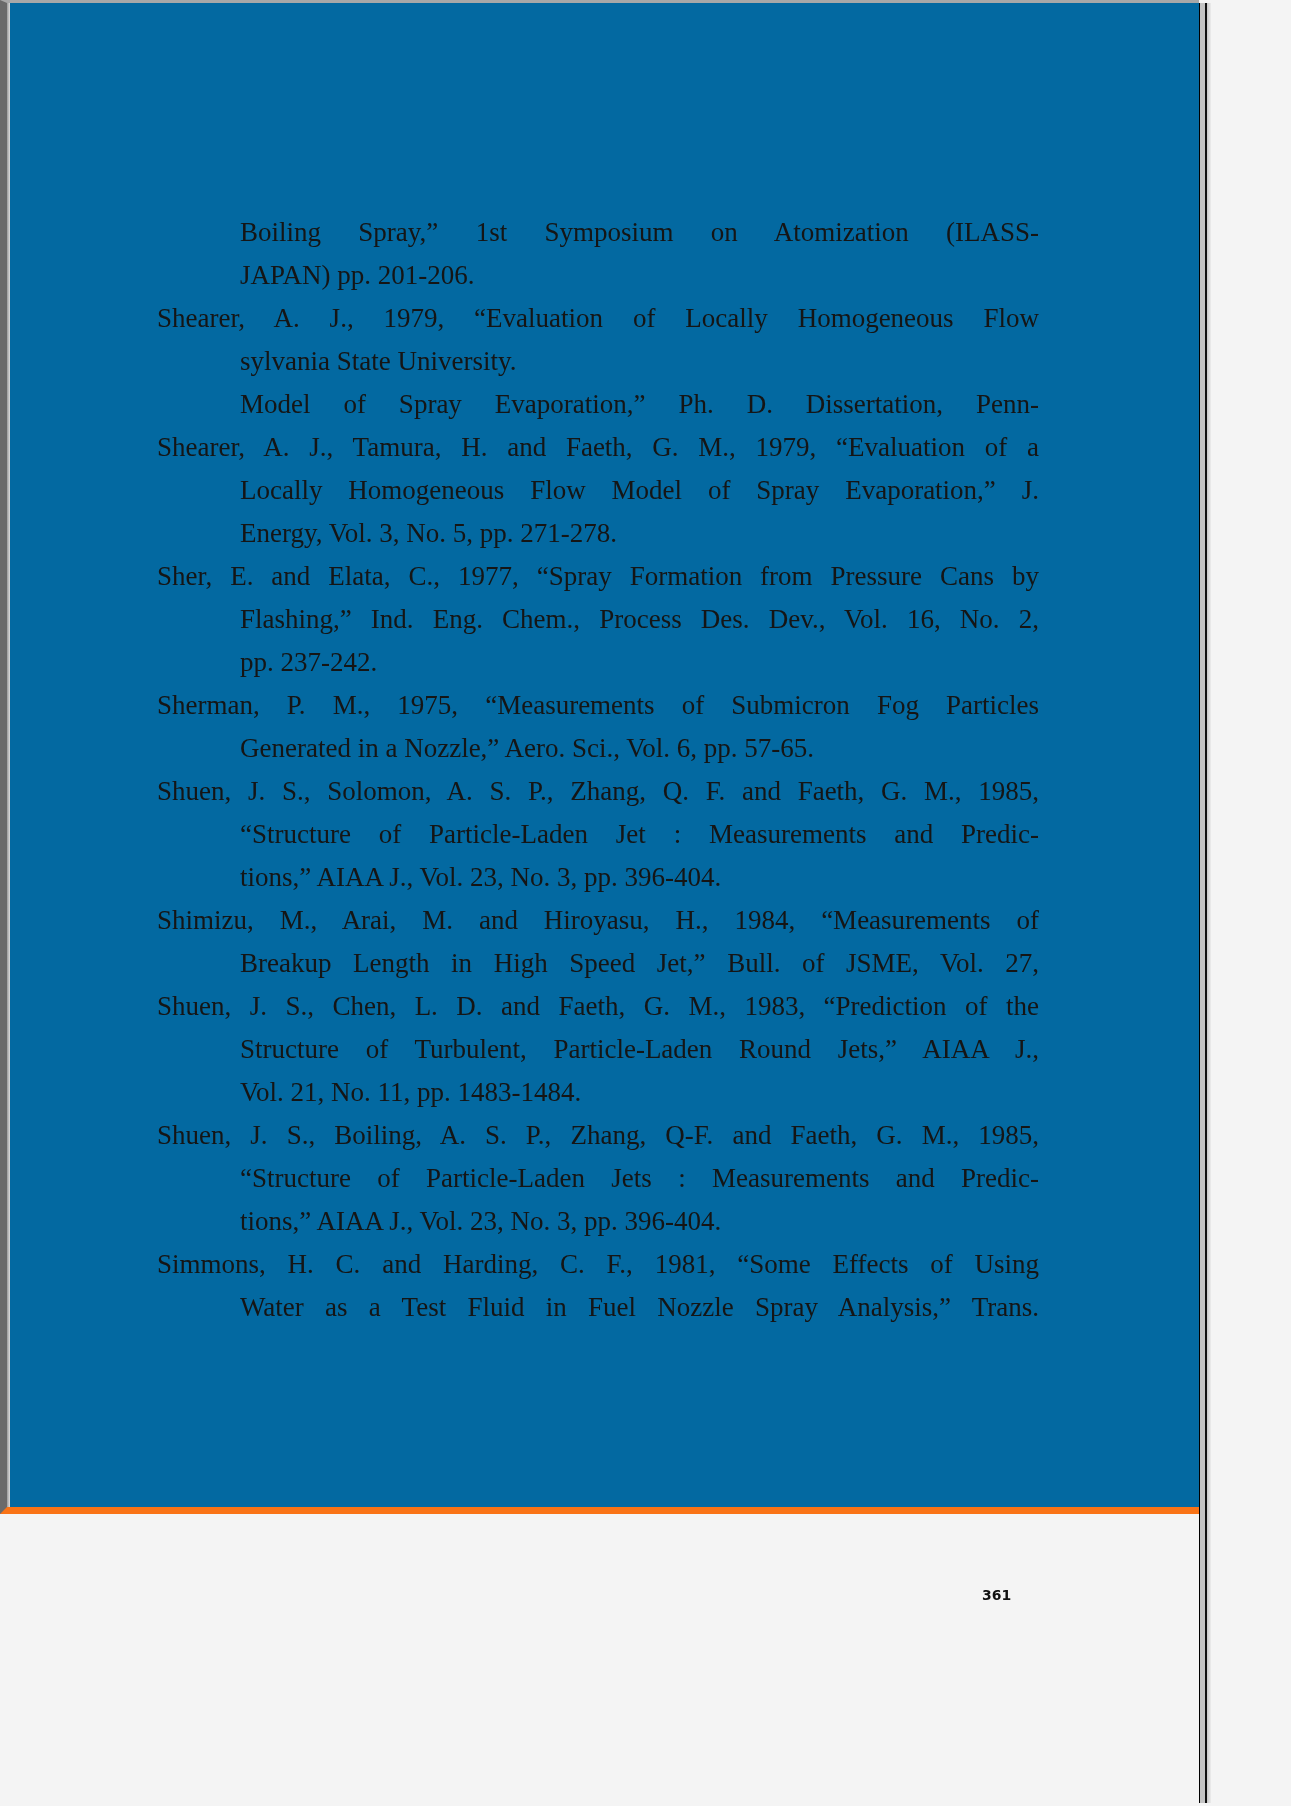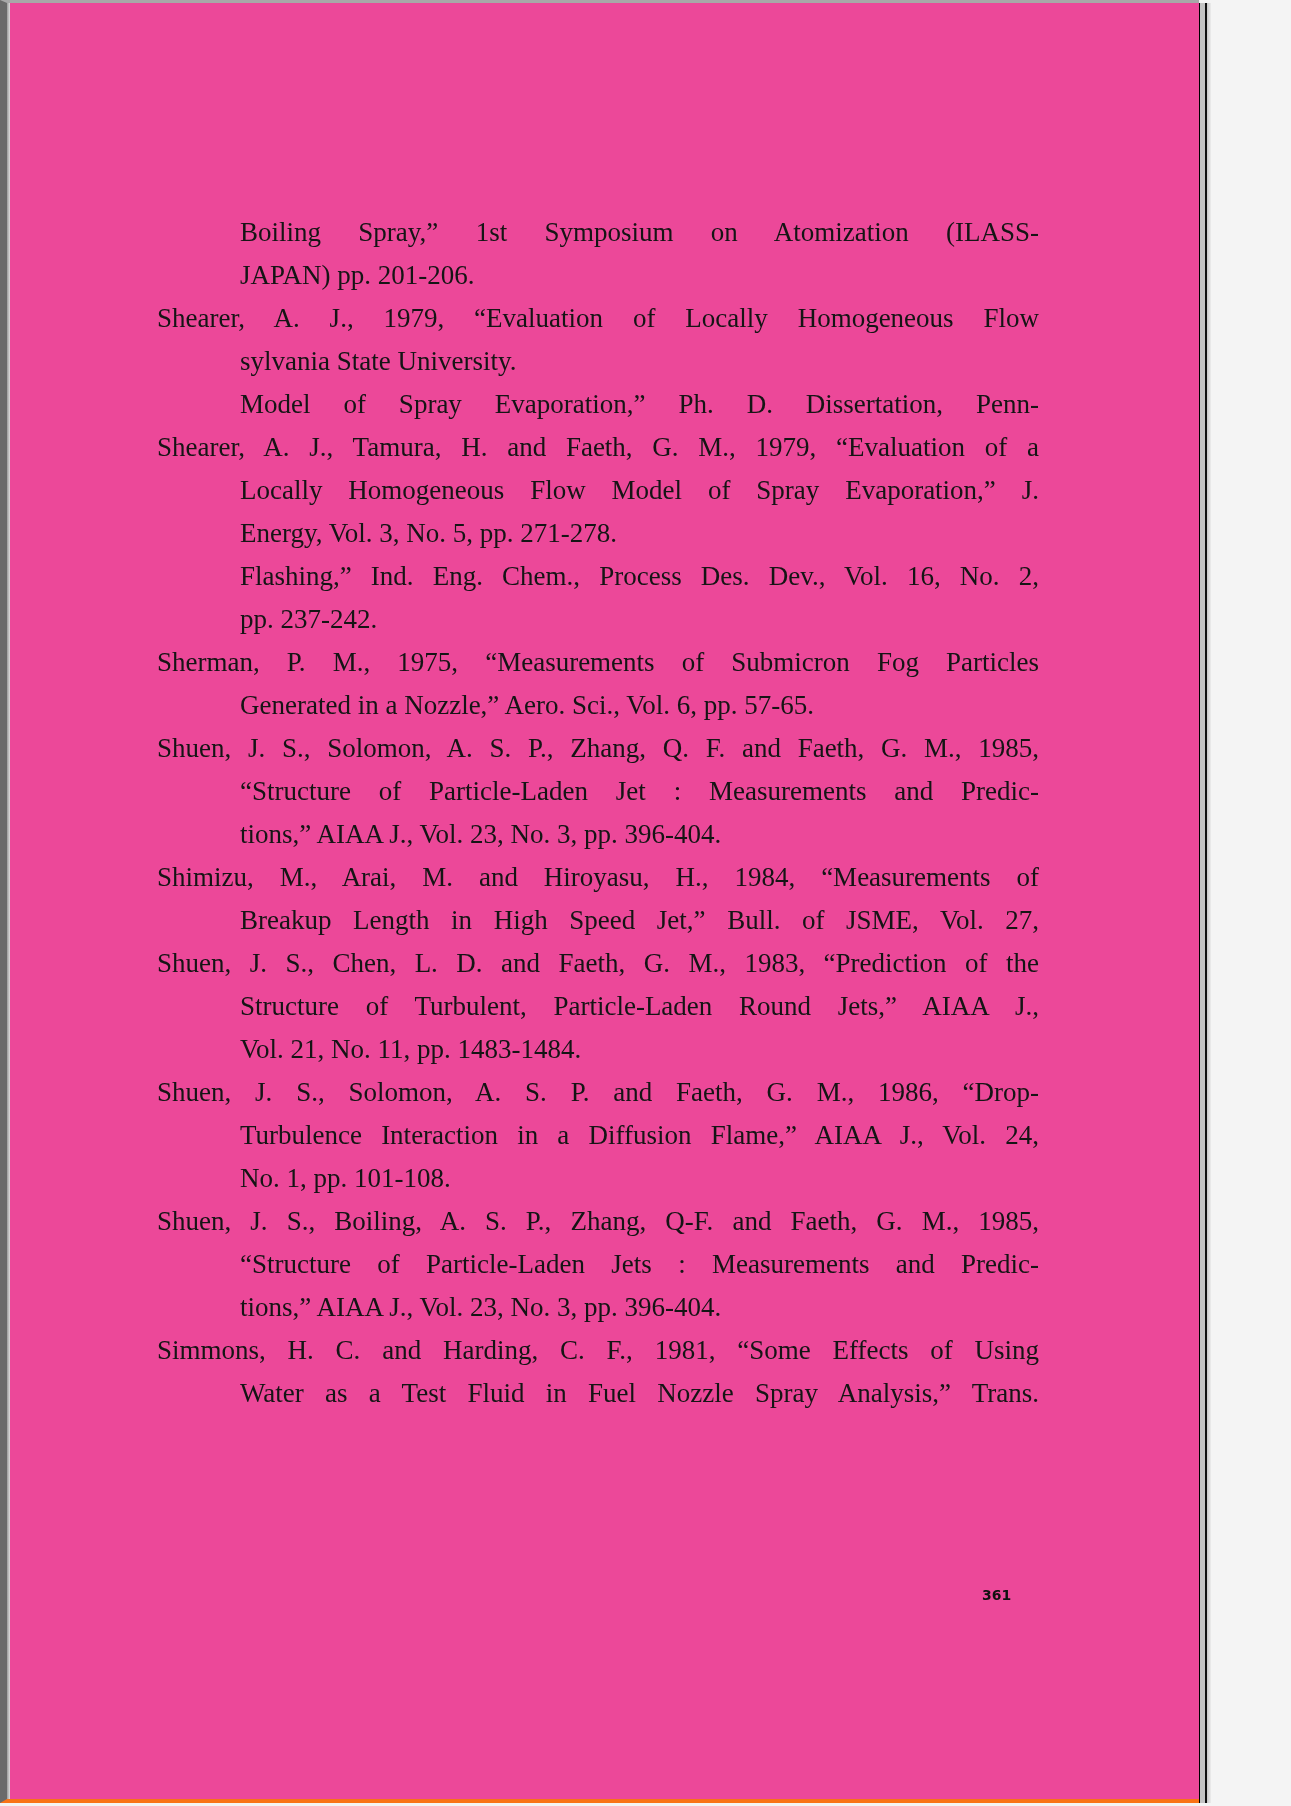--- a/index.html
+++ b/index.html
@@ -5,25 +5,25 @@
   html, body { margin: 0; padding: 0; }
   body {
     width: 1291px; height: 1806px;
     background: #f4f4f4;
     position: relative;
     overflow: hidden;
   }
   .page {
     position: absolute;
     left: 0; top: 0;
-    width: 1199px; height: 1803px;
-    background: #ec4899;
+    width: 1199px; height: 1514px;
+    background: #0369a1;
     box-sizing: border-box;
     border-top: 3px solid #a8a8a8;
-    border-bottom: 4px solid #f97316;
+    border-bottom: 7px solid #f97316;
     border-left: 7px solid #6a6a6a;
   }
   .page::before {
     
     content: "";
     position: absolute;
     left: 0; top: 0; bottom: 0;
     width: 3px;
     background: linear-gradient(to right, #9a9a9a, #dedede);
   }
@@ -83,20 +83,21 @@
         <div class="line just">Shearer, A. J., 1979, “Evaluation of Locally Homogeneous Flow</div>
         <div class="line indent">sylvania State University.</div>
         <div class="line indent just">Model of Spray Evaporation,” Ph. D. Dissertation, Penn-</div>
       </div>
       <div class="entry">
         <div class="line just">Shearer, A. J., Tamura, H. and Faeth, G. M., 1979, “Evaluation of a</div>
         <div class="line indent just">Locally Homogeneous Flow Model of Spray Evaporation,” J.</div>
         <div class="line indent">Energy, Vol. 3, No. 5, pp. 271-278.</div>
       </div>
       <div class="entry">
+        <div class="line just">Sher, E. and Elata, C., 1977, “Spray Formation from Pressure Cans by</div>
         <div class="line indent just">Flashing,” Ind. Eng. Chem., Process Des. Dev., Vol. 16, No. 2,</div>
         <div class="line indent">pp. 237-242.</div>
       </div>
       <div class="entry">
         <div class="line just">Sherman, P. M., 1975, “Measurements of Submicron Fog Particles</div>
         <div class="line indent">Generated in a Nozzle,” Aero. Sci., Vol. 6, pp. 57-65.</div>
       </div>
       <div class="entry">
         <div class="line just">Shuen, J. S., Solomon, A. S. P., Zhang, Q. F. and Faeth, G. M., 1985,</div>
         <div class="line indent just">“Structure of Particle-Laden Jet : Measurements and Predic-</div>
@@ -105,25 +106,20 @@
       <div class="entry">
         <div class="line just">Shimizu, M., Arai, M. and Hiroyasu, H., 1984, “Measurements of</div>
         <div class="line indent just">Breakup Length in High Speed Jet,” Bull. of JSME, Vol. 27,</div>
       </div>
       <div class="entry">
         <div class="line just">Shuen, J. S., Chen, L. D. and Faeth, G. M., 1983, “Prediction of the</div>
         <div class="line indent just">Structure of Turbulent, Particle-Laden Round Jets,” AIAA J.,</div>
         <div class="line indent">Vol. 21, No. 11, pp. 1483-1484.</div>
       </div>
       <div class="entry">
-        <div class="line just">Shuen, J. S., Solomon, A. S. P. and Faeth, G. M., 1986, “Drop-</div>
-        <div class="line indent just">Turbulence Interaction in a Diffusion Flame,” AIAA J., Vol. 24,</div>
-        <div class="line indent">No. 1, pp. 101-108.</div>
-      </div>
-      <div class="entry">
         <div class="line just">Shuen, J. S., Boiling, A. S. P., Zhang, Q-F. and Faeth, G. M., 1985,</div>
         <div class="line indent just">“Structure of Particle-Laden Jets : Measurements and Predic-</div>
         <div class="line indent">tions,” AIAA J., Vol. 23, No. 3, pp. 396-404.</div>
       </div>
       <div class="entry">
         <div class="line just">Simmons, H. C. and Harding, C. F., 1981, “Some Effects of Using</div>
         <div class="line indent just">Water as a Test Fluid in Fuel Nozzle Spray Analysis,” Trans.</div>
       </div>
     </div>
   <div class="page-number">361</div>

